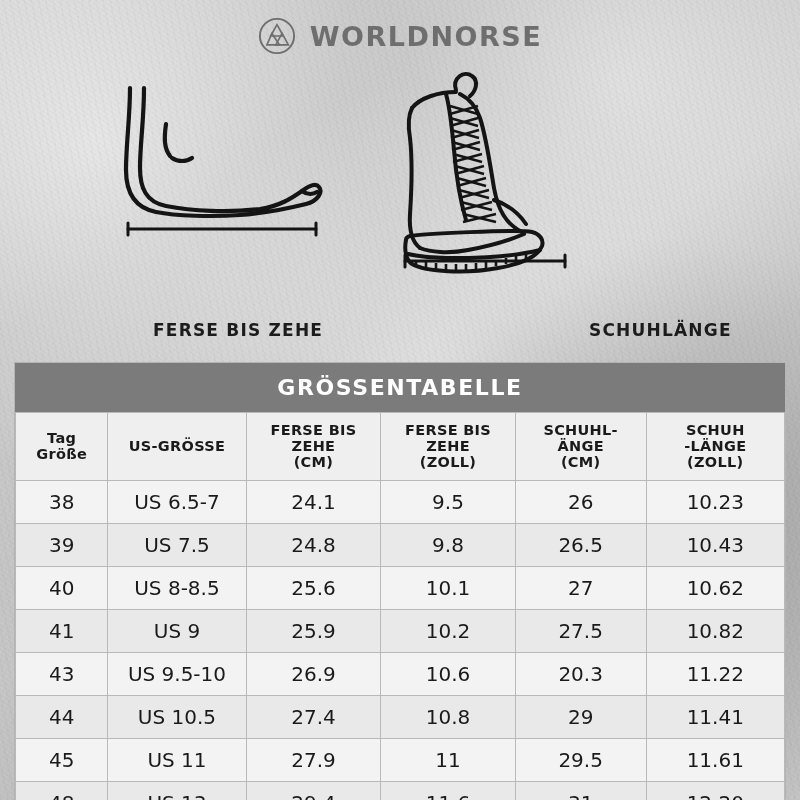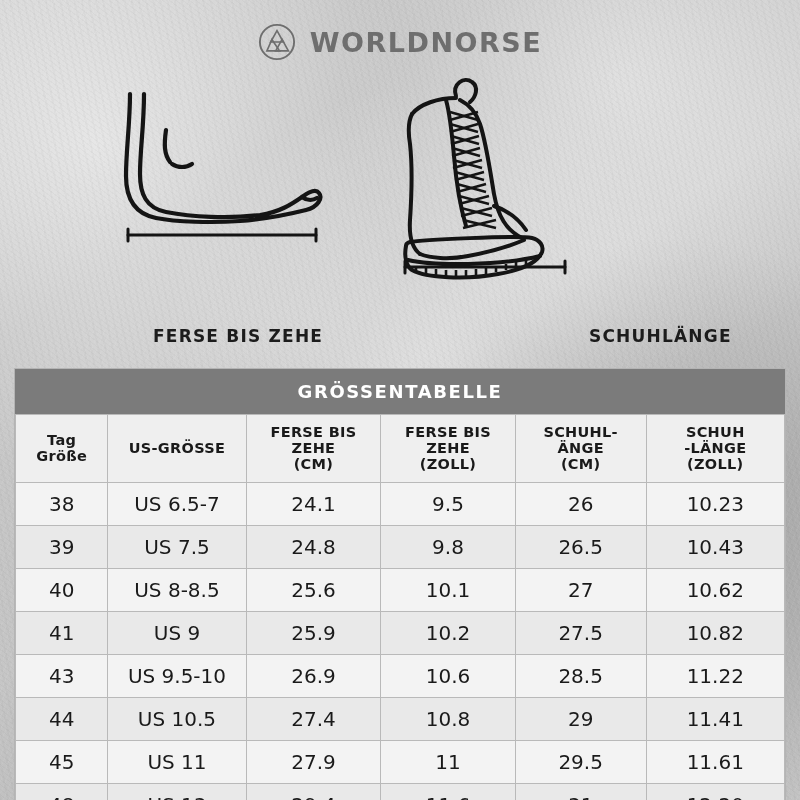--- a/index.html
+++ b/index.html
@@ -40,21 +40,21 @@
     position: relative;
     z-index: 2;
   }
 
   
   .brand {
     display: flex;
     align-items: center;
     justify-content: center;
     gap: 14px;
-    padding-top: 20px;
+    padding-top: 14px;
     height: 44px;
   }
   .brand-mark {
     width: 38px;
     height: 38px;
     display: block;
   }
   .brand-name {
     font-size: 27px;
     font-weight: bold;
@@ -97,21 +97,21 @@
   
   .table-wrap {
     margin: 8px 14px 0 14px;
     border: 1px solid #b4b4b4;
     background: #f4f4f4;
   }
   .table-title {
     background: #7b7b7b;
     color: #ffffff;
     text-align: center;
-    font-size: 18px;
+    font-size: 22px;
     font-weight: bold;
     letter-spacing: 1.6px;
     padding: 12px 0 12px 0;
     font-family: "DejaVu Sans", sans-serif;
   }
   table {
     width: 100%;
     border-collapse: collapse;
     background: #f2f2f2;
     table-layout: fixed;
@@ -289,21 +289,21 @@
             <td>25.9</td>
             <td>10.2</td>
             <td>27.5</td>
             <td>10.82</td>
           </tr>
           <tr>
             <td>43</td>
             <td>US 9.5-10</td>
             <td>26.9</td>
             <td>10.6</td>
-            <td>28.5</td>
+            <td>20.3</td>
             <td>11.22</td>
           </tr>
           <tr>
             <td>44</td>
             <td>US 10.5</td>
             <td>27.4</td>
             <td>10.8</td>
             <td>29</td>
             <td>11.41</td>
           </tr>

